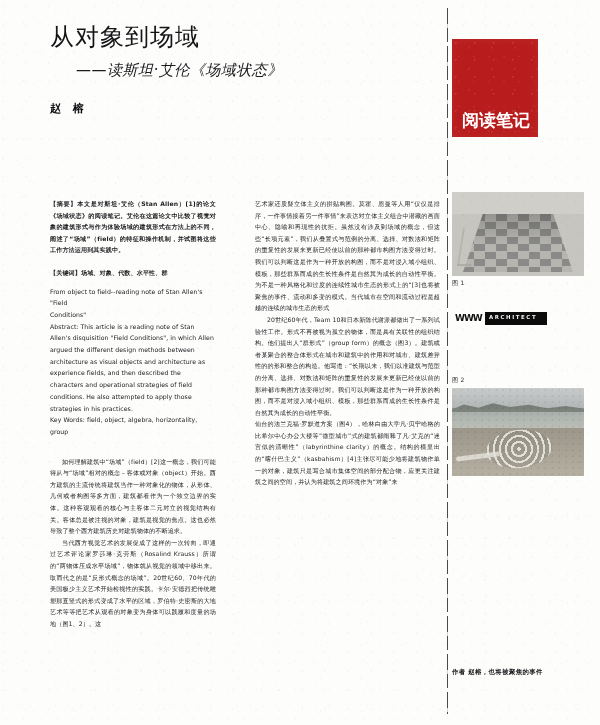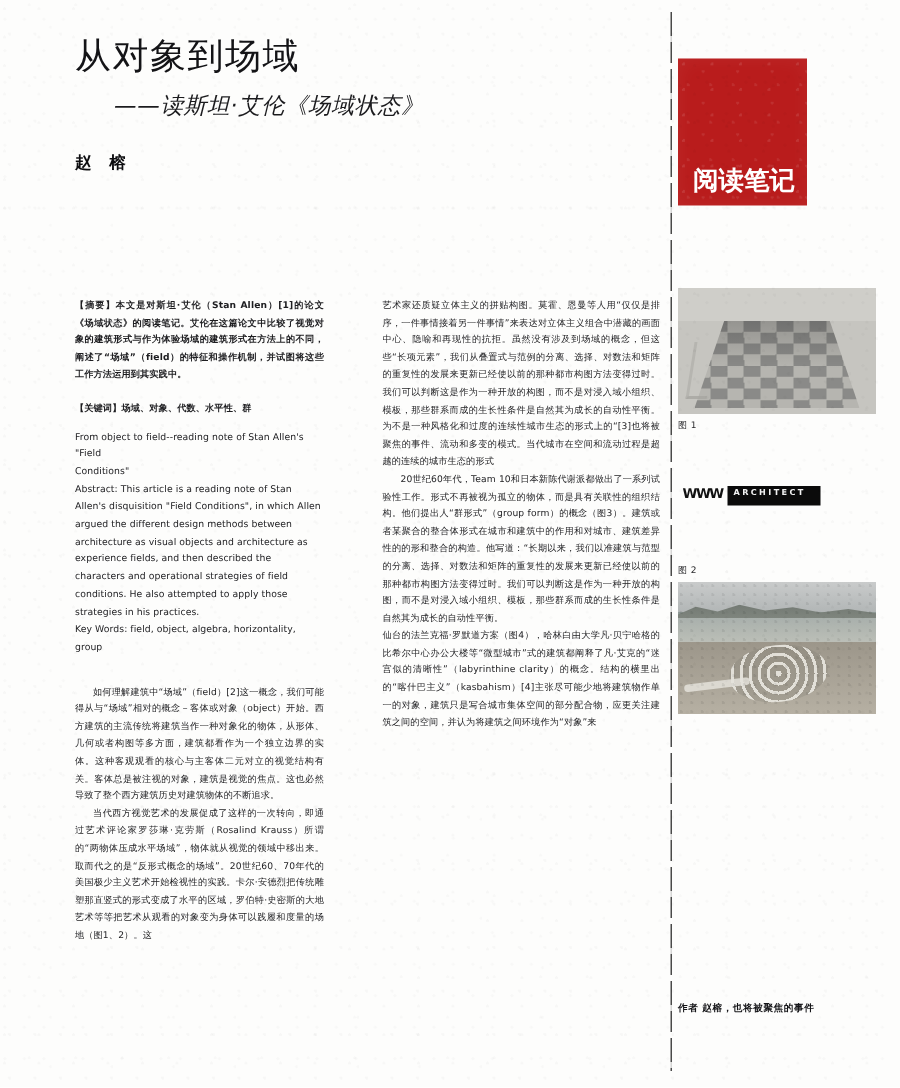--- a/index.html
+++ b/index.html
@@ -109,21 +109,21 @@
     clip-path:polygon(18% 0%, 82% 0%, 100% 100%, 0% 100%);
     background:linear-gradient(to bottom, rgba(0,0,0,.18), rgba(0,0,0,0) 55%);
   }
   .fig1 .leg{
     position:absolute;left:8px;top:36px;width:12px;height:36px;
     border-left:2px solid #b4b3ae;border-bottom:2px solid #a9a8a3;
     transform:skewX(-9deg);opacity:.85;
   }
   
   #wm{
-    position:absolute;left:455px;top:324px;width:92px;height:13px;z-index:12;
+    position:absolute;left:455px;top:312px;width:92px;height:13px;z-index:12;
   }
   #wm .scribble{
     position:absolute;left:0;top:1px;width:30px;height:11px;
     font-size:9px;font-weight:bold;letter-spacing:-1px;color:#111;overflow:hidden;
   }
   #wm .bar{
     position:absolute;left:30px;top:0;width:62px;height:13px;background:#0b0b0b;
   }
   #wm .bar span{
     position:absolute;left:4px;top:2px;color:#f2f2f2;font-size:5.4px;

